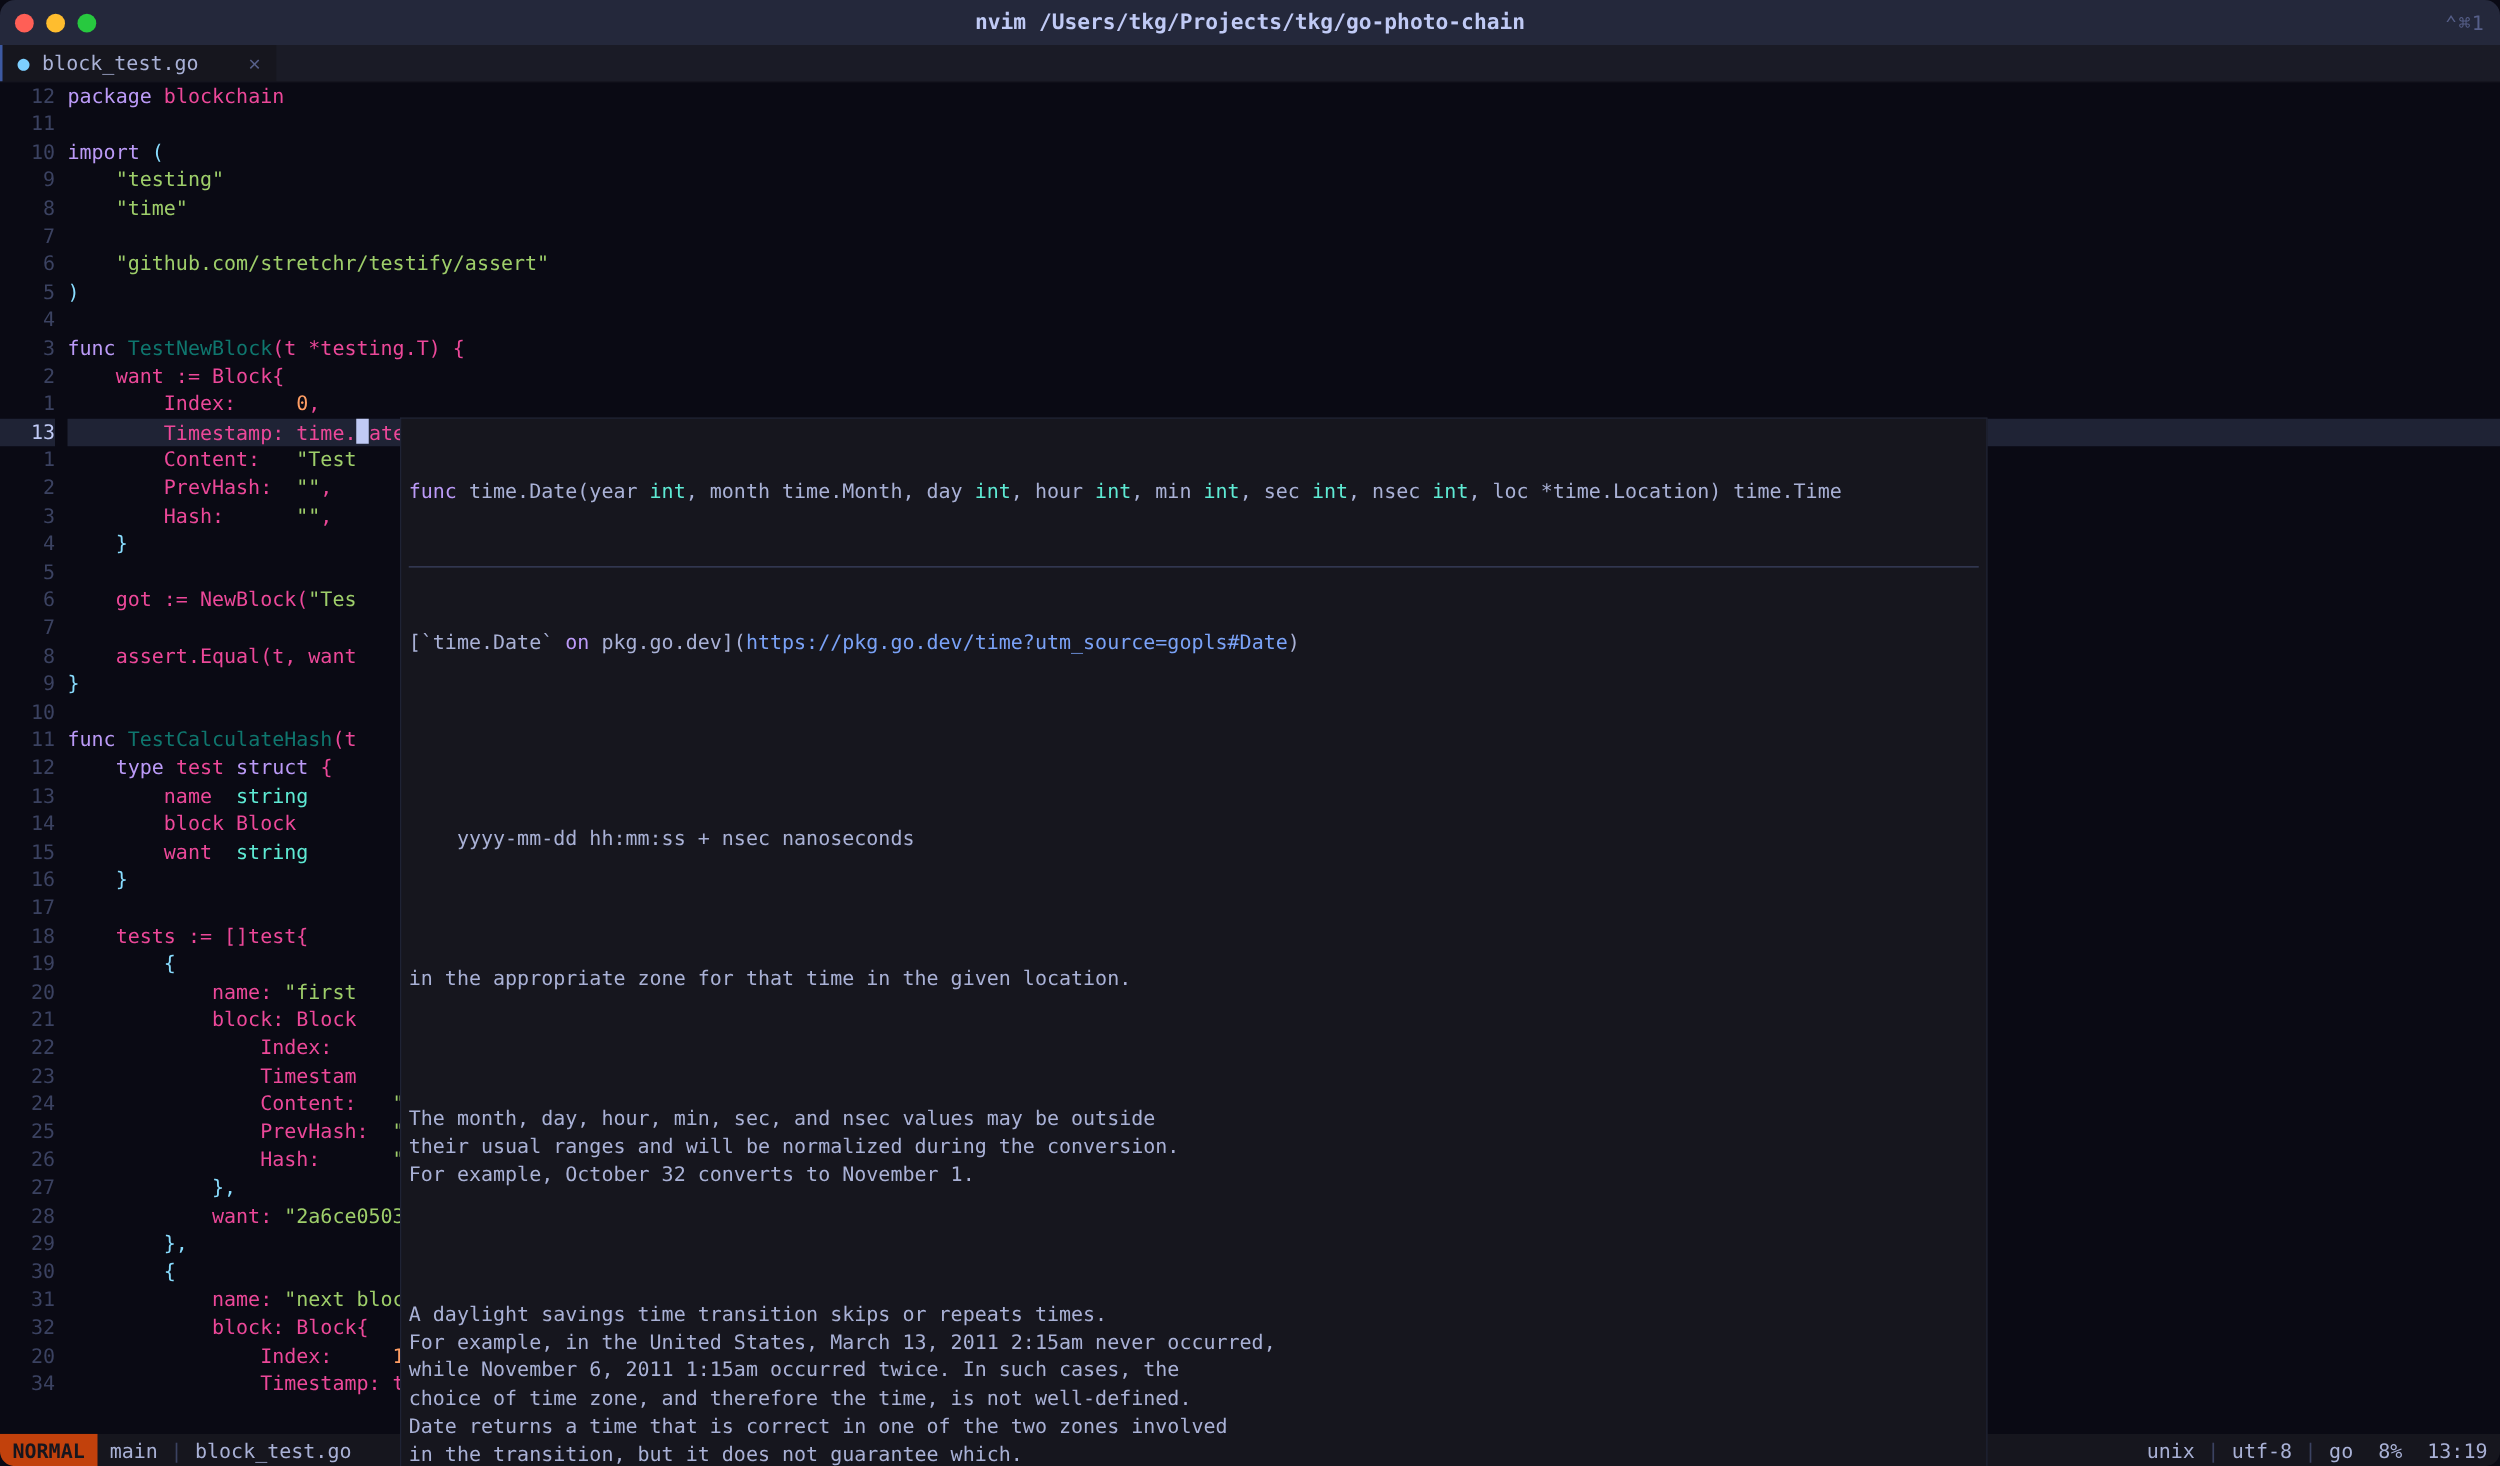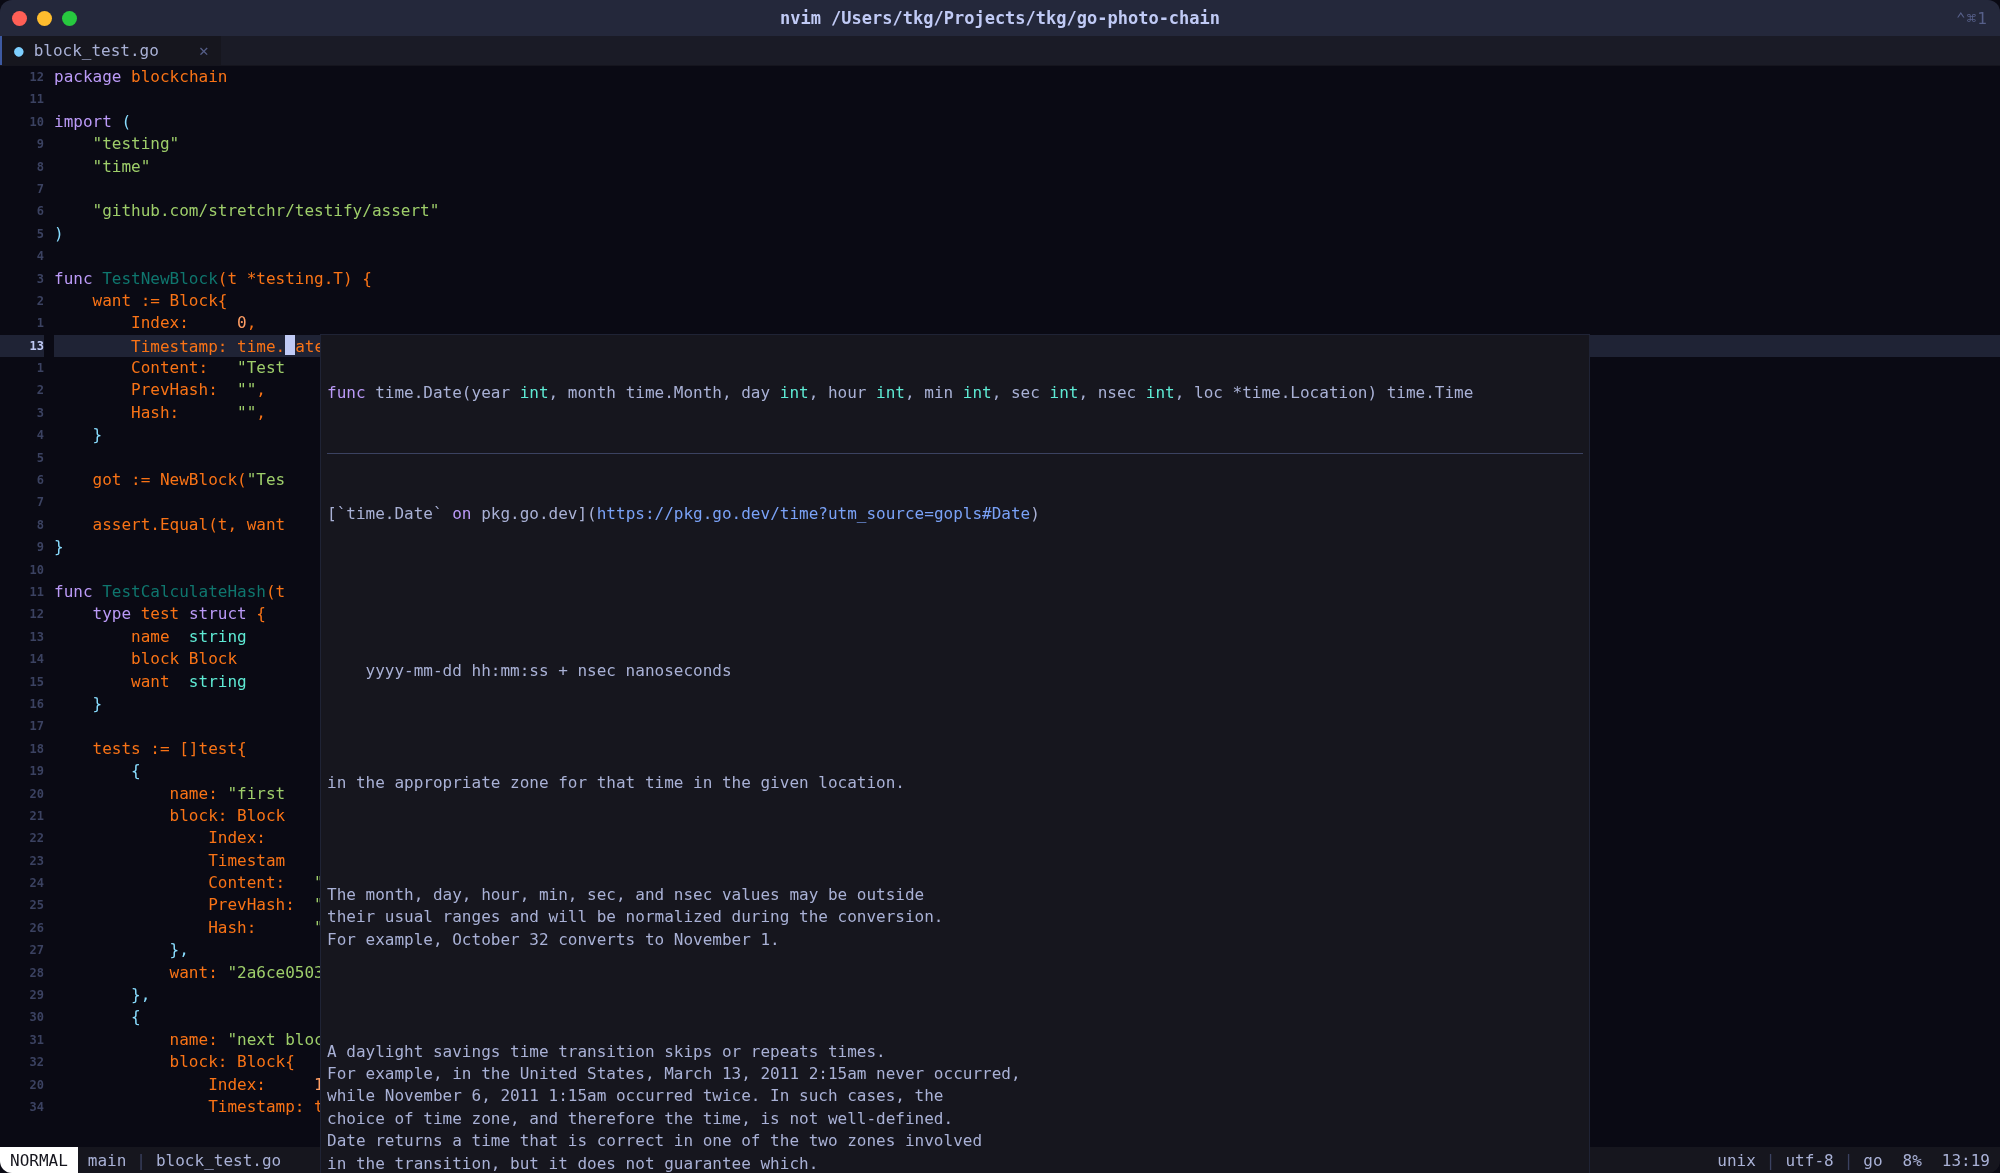--- a/index.html
+++ b/index.html
@@ -64,41 +64,40 @@
   height: calc(100% - 36px - 30px - 26px);
   background: #0a0a14;
   position: relative;
 }
 .gutter {
   width: 54px;
   text-align: right;
   padding-right: 10px;
   color: #3b4261;
   user-select: none;
-  font-size: 12px;
+  font-size: 16px;
   line-height: 22.4px;
-  font-weight: bold;
 }
 .gutter .ln { height: 22.4px; }
 .gutter .current { color: #c0caf5; background: #1f2335; }
 .code {
   flex: 1;
   white-space: pre;
   font-size: 16px;
   line-height: 22.4px;
   color: #c0caf5;
   position: relative;
 }
 .code .row { height: 22.4px; }
 .code .current-row { background: #1f2335; }
 .kw { color: #bb9af7; }
 .str { color: #9ece6a; }
 .type { color: #5eead4; }
 .num { color: #ff9e64; }
-.ident { color: #f97316; text-align: center; }
+.ident { color: #ec4899; text-align: center; }
 .func { color: #0f766e; }
 .punct { color: #89ddff; }
 .hover {
   position: absolute;
   top: 268px;
   left: 320px;
   width: 1270px;
   background: #16161e;
   border: 1px solid #1f2335;
   padding: 2px 6px 6px 6px;
@@ -111,21 +110,21 @@
 .hover .sig .kw { color: #bb9af7; }
 .hover .link { color: #bb9af7; }
 .hover .url { color: #7aa2f7; }
 .statusbar {
   height: 26px;
   background: #16161e;
   display: flex;
   align-items: center;
   font-size: 16px;
 }
-.sb-mode { background: #ffffff; color: #16161e; padding: 0 10px; font-weight: normal; height: 100%; display: flex; align-items: center; }
+.sb-mode { background: #c2410c; color: #16161e; padding: 0 10px; font-weight: bold; height: 100%; display: flex; align-items: center; }
 .sb-seg { color: #a9b1d6; padding: 0 10px; }
 .sb-sep { color: #3b4261; }
 .sb-right { margin-left: auto; display: flex; align-items: center; }
 .cursor-block {
   display: inline-block;
   width: 10px;
   height: 20px;
   background: #c0caf5;
   vertical-align: text-bottom;
   margin-bottom: 1px;

